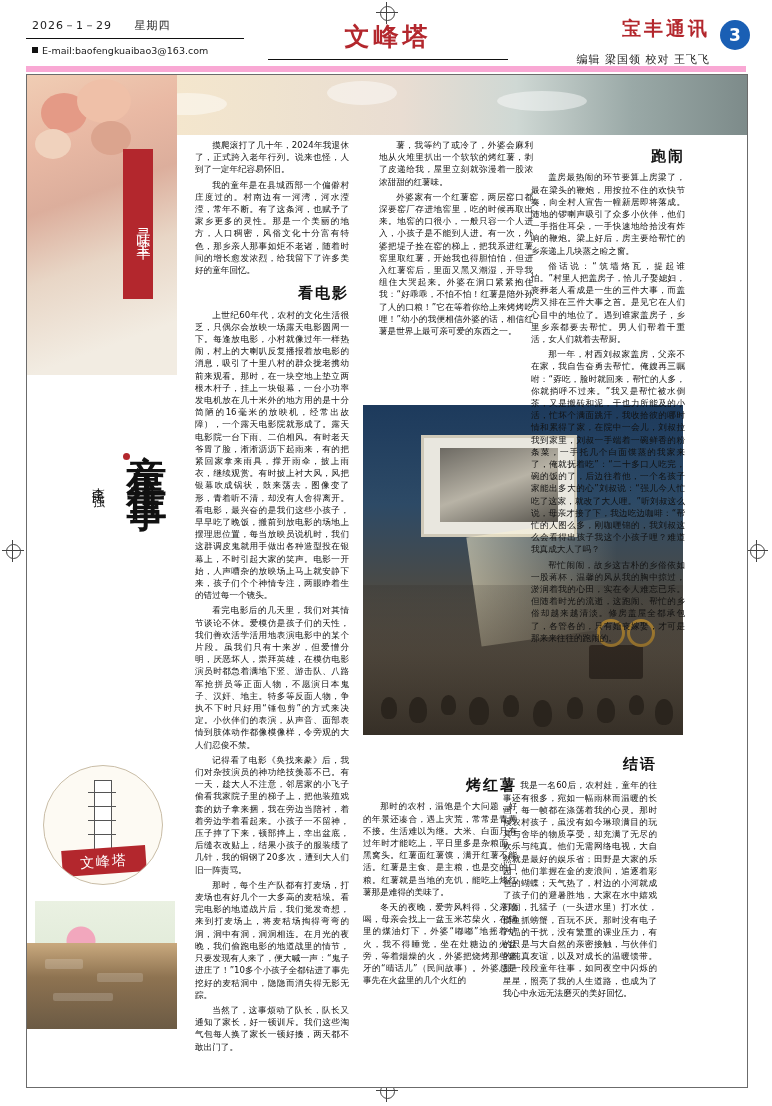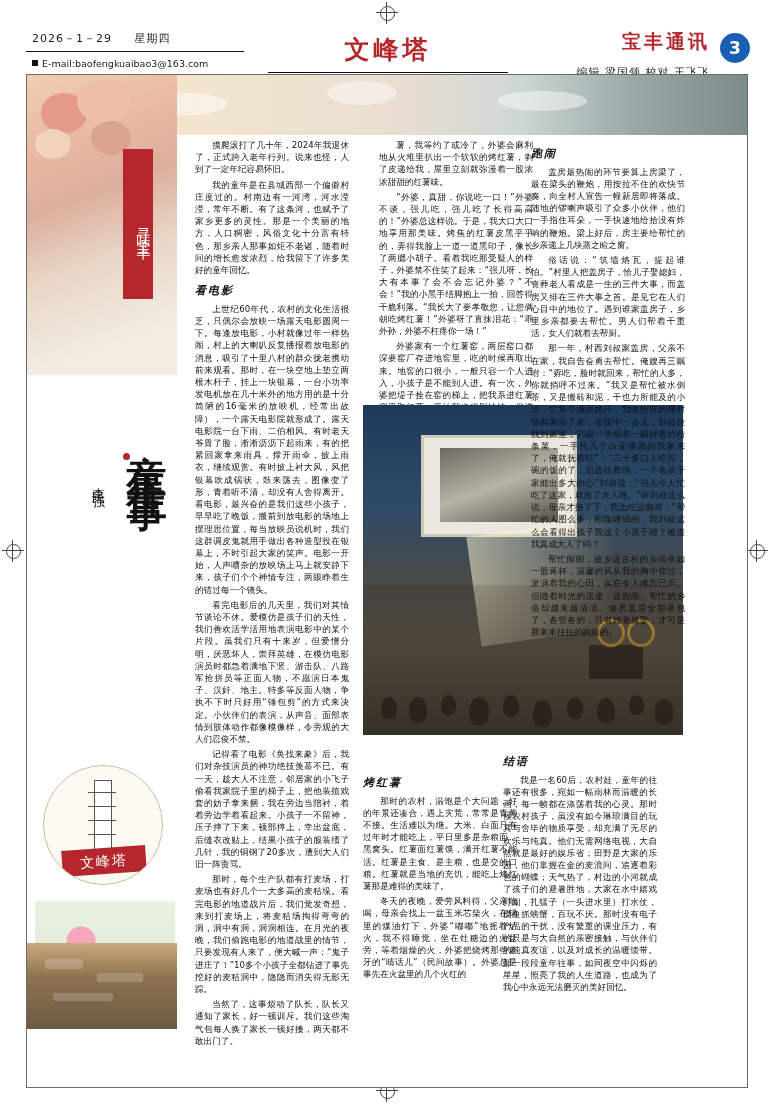--- a/index.html
+++ b/index.html
@@ -8,21 +8,21 @@
   
   .reg{position:absolute;width:22px;height:22px;}
   .reg:before,.reg:after{content:"";position:absolute;background:#444;}
   .reg:before{left:10px;top:0;width:1px;height:22px;}
   .reg:after{top:10px;left:0;height:1px;width:22px;}
   .reg .circ{position:absolute;left:4px;top:4px;width:13px;height:13px;border:1px solid #444;border-radius:50%;}
 
   .page{position:absolute;left:26px;top:14px;width:720px;height:1078px;}
 
   
-  .masthead{position:relative;height:52px;border-bottom:3px solid #f9a8d4;margin-top:13px;}
+  .masthead{position:relative;height:52px;border-bottom:6px solid #f9a8d4;}
   .mh-left{position:absolute;left:0;top:0;width:218px;}
   .mh-date{font-size:11px;letter-spacing:1px;padding:4px 0 5px 6px;border-bottom:1px solid #111;}
   .mh-email{font-size:9.5px;padding:6px 0 0 6px;}
   .mh-email .sq{display:inline-block;width:6px;height:6px;background:#111;margin-right:4px;vertical-align:1px;}
   .mh-center{position:absolute;left:228px;top:0;width:268px;text-align:center;}
   .mh-title{font-family:"DejaVu Serif","Liberation Serif",serif;font-size:25px;font-weight:bold;color:#b3272d;letter-spacing:4px;padding-top:6px;}
   .mh-rule{height:1px;background:#111;margin:6px 14px 0 14px;}
   .mh-right{position:absolute;right:0;top:0;width:210px;text-align:right;}
   .mh-paper{font-family:"DejaVu Serif","Liberation Serif",serif;font-size:19px;font-weight:bold;color:#b3272d;letter-spacing:3px;padding:2px 36px 0 0;}
   .mh-credits{font-size:11px;color:#222;padding:10px 36px 0 0;letter-spacing:1px;}
@@ -62,21 +62,21 @@
      background:radial-gradient(circle at 46px 40px,#f2a7bd 0 14px,rgba(242,167,189,0) 15px),
                 radial-gradient(circle at 86px 64px,#f6c3d3 0 16px,rgba(246,195,211,0) 17px),
                 linear-gradient(180deg,#eaf1e2,#d7e4cf);}
   .foodband{position:absolute;left:0;bottom:58px;width:150px;height:86px;
     background:linear-gradient(180deg,#c9a97e,#8e7351 40%,#6b5a44 100%);}
   .foodband .grain{position:absolute;background:rgba(255,255,255,.18);border-radius:2px;}
 
   
   .col{position:absolute;top:64px;width:154px;font-size:8.6px;line-height:1.42;text-align:justify;color:#111;}
   .col p{margin:0 0 3px 0;text-indent:2em;}
-  .col h4{margin:7px 0 4px 0;font-size:11px;text-align:left;font-weight:bold;letter-spacing:2px;font-family:"DejaVu Serif","Liberation Serif",serif;font-style:italic;}
+  .col h4{margin:7px 0 4px 0;font-size:15px;text-align:right;font-weight:bold;letter-spacing:2px;font-family:"DejaVu Serif","Liberation Serif",serif;}
   #c1{left:168px;}
   #c2{left:352px;}
   #c3{left:504px;}
 
   
   .photo{position:absolute;left:336px;top:330px;width:320px;height:330px;overflow:hidden;
      background:linear-gradient(180deg,#1d3a5c 0%,#2d4a66 30%,#4a4a46 55%,#6b6153 75%,#7d6e59 100%);}
   .photo .screen{position:absolute;left:58px;top:30px;width:150px;height:96px;background:#e9e7df;border:3px solid #cfc9b8;}
   .photo .scr-img{position:absolute;left:16px;top:10px;width:118px;height:74px;background:linear-gradient(160deg,#6d6a63,#b8b3a6 50%,#55524b);}
   .photo .proj{position:absolute;right:40px;bottom:56px;width:54px;height:34px;background:#3a3027;border-radius:3px;}
@@ -175,21 +175,20 @@
       <h4 class="sub-h">看电影</h4>
       <p>上世纪60年代，农村的文化生活很乏，只偶尔会放映一场露天电影圆周一下。每逢放电影，小村就像过年一样热闹，村上的大喇叭反复播报着放电影的消息，吸引了十里八村的群众拢老携幼前来观看。那时，在一块空地上垫立两根木杆子，挂上一块银幕，一台小功率发电机放在几十米外的地方用的是十分简陋的16毫米的放映机，经常出故障），一个露天电影院就形成了。露天电影院一台下雨、二伯相风。有时老天爷胃了脸，淅淅沥沥下起雨来，有的把紧回家拿来雨具，撑开雨伞，披上雨衣，继续观赏。有时披上衬大风，风把银幕吹成锅状，鼓来荡去，图像变了形，青着听不清，却没有人舍得离开。看电影，最兴奋的是我们这些小孩子，早早吃了晚饭，搬前到放电影的场地上摆理思位置，每当放映员说机时，我们这群调皮鬼就用手做出各种造型投在银幕上，不时引起大家的笑声。电影一开始，人声嘈杂的放映场上马上就安静下来，孩子们个个神情专注，两眼睁着生的错过每一个镜头。</p>
       <p>看完电影后的几天里，我们对其情节谈论不休。爱模仿是孩子们的天性，我们善欢活学活用地表演电影中的某个片段。虽我们只有十来岁，但爱憎分明，厌恶坏人，崇拜英雄，在模仿电影演员时都急着满地下竖、游击队、八路军抢拼员等正面人物，不愿演日本鬼子、汉奸、地主。特多等反面人物，争执不下时只好用“锤包剪”的方式来决定。小伙伴们的表演，从声音、面部表情到肢体动作都像模像样，令旁观的大人们忍俊不禁。</p>
       <p>记得看了电影《奂找来豢》后，我们对杂技演员的神功绝技羡慕不已。有一天，趁大人不注意，邻居家的小飞子偷看我家院子里的梯子上，把他装殖戏套的妨子拿来捆，我在旁边当陪衬，着着旁边学着看起来。小孩子一不留神，压子摔了下来，顿部摔上，幸出盆底，后缝衣改贴上，结果小孩子的服装绩了几针，我的铜钢了20多次，遭到大人们旧一阵责骂。</p>
       <p>那时，每个生产队都有打麦场，打麦场也有好几个一大多高的麦秸垛。看完电影的地道战片后，我们觉发奇想，来到打麦场上，将麦秸场掏得弯弯的洞，洞中有洞，洞洞相连。在月光的夜晚，我们偷跑电影的地道战里的情节，只要发现有人来了，便大喊一声：“鬼子进庄了！”10多个小孩子全都钻进了事先挖好的麦秸洞中，隐隐而消失得无影无踪。</p>
       <p>当然了，这事烦动了队长，队长又通知了家长，好一顿训斥。我们这些淘气包每人换了家长一顿好揍，两天都不敢出门了。</p>
     </div>
 
     <div class="col" id="c2" style="height:260px;">
       <p>薯，我等约了或冷了，外婆会麻利地从火堆里扒出一个软软的烤红薯，剥了皮递给我，屋里立刻就弥漫着一股浓浓甜甜的红薯味。</p>
-      <p>“外婆，真甜，你说吃一口！”外婆不谈，强儿吃，强儿吃了长得高高的！”外婆总这样说。于是，我大口大口地享用那美味。烤焦的红薯皮黑乎乎的，弄得我脸上一道一道黑印子，像长了两腮小胡子。看着我吃那受疑人的样子，外婆禁不住笑了起来：“强儿呀，长大有本事了会不会忘记外婆？”不会！”我的小黑手结脚抱上一拍，回答得干脆利落。“我长大了要孝敬您，让您俩朝吃烤红薯！”外婆呀了直抹泪花：“乖外孙，外婆不枉疼你一场！”</p>
       <p>外婆家有一个红薯窑，两层窑口都深要窑厂存进地窖里，吃的时候再取出来。地窖的口很小，一般只容一个人进入，小孩子是不能到人进。有一次，外婆把堤子拴在窑的梯上，把我系进红薯窖里取红薯，开始我也得胆怕怕，但进入红薯窖后，里面又黑又潮湿，开导我组住大哭起来。外婆在洞口紧紧抱住我：“好乖乖，不怕不怕！红薯是陪外孙了人的口粮！”它在等着你给上来烤烤吃哩！”幼小的我便相信外婆的话，相信红薯是世界上最可亲可爱的东西之一。</p>
     </div>
 
     <div class="photo">
       <div class="screen">
         <div class="scr-img"></div>
       </div>
       <div class="beam"></div>
       <div class="proj"></div>
       <div class="reel" style="right:58px;bottom:88px;"></div>

